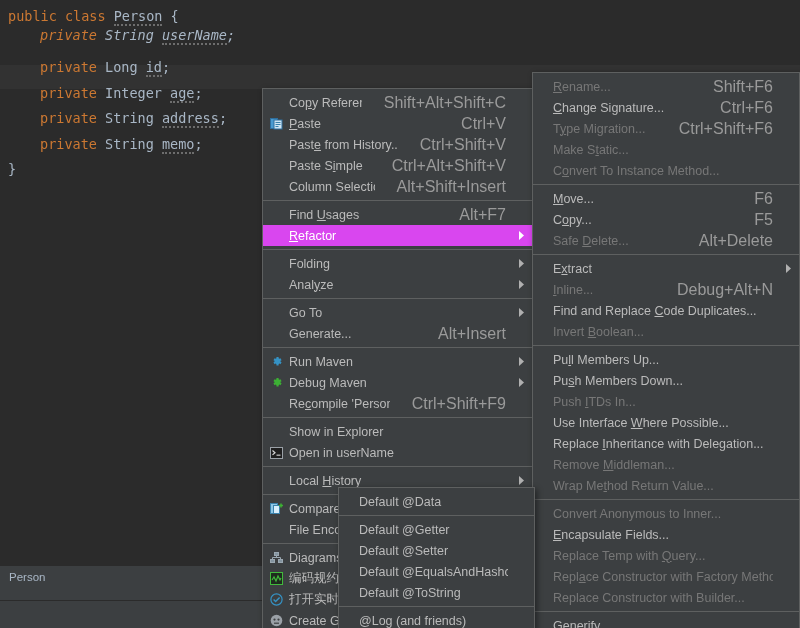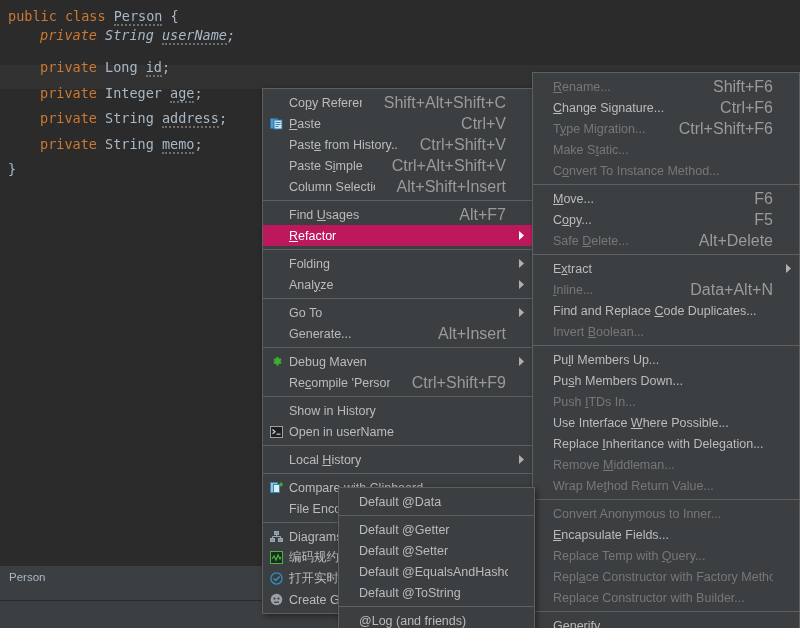--- a/index.html
+++ b/index.html
@@ -59,21 +59,21 @@
   }
   .mi {
     position: relative;
     height: 21px;
     display: flex; align-items: center;
     padding: 0 6px 0 0;
     white-space: nowrap;
     color: #bbbbbb;
   }
   .mi.disabled { color: #777777; align-items: center; }
-  .mi.sel { background: #be185d; color: #ffffff; }
+  .mi.sel { background: #d946ef; color: #ffffff; }
   .mi .ico {
     width: 22px; min-width: 22px; height: 16px;
     display: flex; align-items: center; justify-content: center;
     margin-left: 2px;
   }
   .mi .lbl { flex: 1 1 auto; padding-left: 2px; overflow: hidden; }
   .mi .lbl u { text-decoration: underline; text-underline-offset: 1px; }
   .mi .acc { color: #9a9a9a; padding-left: 22px; font-size: 16px; }
   .mi .arrow {
     width: 10px; min-width:10px; margin-left: 10px;
@@ -204,41 +204,54 @@
       </div>
       <div class="mi">
         <span class="ico"></span>
         <span class="lbl">Generate...</span>
         <span class="acc">Alt+Insert</span>
         <span class="arrow"></span>
       </div>
       <div class="sep"></div>
       <div class="mi">
         <span class="ico">
+          <svg class="icon-svg" width="13" height="13" viewBox="0 0 24 24" fill="#3592c4">
+            <path d="M12 8a4 4 0 100 8 4 4 0 000-8zm9.4 5.5l-1.9-1.1c.1-.5.1-1.3 0-1.8l1.9-1.1-2-3.5-1.9 1.1c-.4-.4-1.1-.8-1.6-1V3.5h-4v2.6c-.5.2-1.2.6-1.6 1L8.4 6 6.4 9.5l1.9 1.1c-.1.5-.1 1.3 0 1.8l-1.9 1.1 2 3.5 1.9-1.1c.4.4 1.1.8 1.6 1v2.6h4v-2.6c.5-.2 1.2-.6 1.6-1l1.9 1.1 2-3.5z"></path>
+          </svg>
+        </span>
+        <span class="lbl">Run Maven</span>
+        <span class="arrow">
+          <svg width="7" height="9" viewBox="0 0 7 9">
+            <path d="M1 0l5 4.5L1 9z" fill="#b0b0b0"></path>
+          </svg>
+        </span>
+      </div>
+      <div class="mi">
+        <span class="ico">
           <svg class="icon-svg" width="13" height="13" viewBox="0 0 24 24" fill="#3cb034">
             <path d="M12 8a4 4 0 100 8 4 4 0 000-8zm9.4 5.5l-1.9-1.1c.1-.5.1-1.3 0-1.8l1.9-1.1-2-3.5-1.9 1.1c-.4-.4-1.1-.8-1.6-1V3.5h-4v2.6c-.5.2-1.2.6-1.6 1L8.4 6 6.4 9.5l1.9 1.1c-.1.5-.1 1.3 0 1.8l-1.9 1.1 2 3.5 1.9-1.1c.4.4 1.1.8 1.6 1v2.6h4v-2.6c.5-.2 1.2-.6 1.6-1l1.9 1.1 2-3.5z"></path>
           </svg>
         </span>
         <span class="lbl">Debug Maven</span>
         <span class="arrow">
           <svg width="7" height="9" viewBox="0 0 7 9">
             <path d="M1 0l5 4.5L1 9z" fill="#b0b0b0"></path>
           </svg>
         </span>
       </div>
       <div class="mi">
         <span class="ico"></span>
         <span class="lbl">Re<u>c</u>ompile 'Person.java'</span>
         <span class="acc">Ctrl+Shift+F9</span>
         <span class="arrow"></span>
       </div>
       <div class="sep"></div>
       <div class="mi">
         <span class="ico"></span>
-        <span class="lbl">Show in History</span>
+        <span class="lbl">Show in Explorer</span>
         <span class="arrow"></span>
       </div>
       <div class="mi">
         <span class="ico">
           <svg class="icon-svg" width="13" height="12" viewBox="0 0 13 12">
             <rect x="0.5" y="0.5" width="12" height="11" fill="#1f1f1f" stroke="#9aa0a6"></rect>
             <path d="M2.5 3.5l2.5 2.2-2.5 2.2" stroke="#d8d8d8" fill="none" stroke-width="1.2"></path>
             <rect x="6.5" y="7.6" width="4" height="1.1" fill="#d8d8d8"></rect>
           </svg>
         </span>
@@ -366,21 +379,21 @@
       <div class="mi">
         <span class="lbl">E<u>x</u>tract</span>
         <span class="arrow">
           <svg width="7" height="9" viewBox="0 0 7 9">
             <path d="M1 0l5 4.5L1 9z" fill="#b0b0b0"></path>
           </svg>
         </span>
       </div>
       <div class="mi disabled">
         <span class="lbl"><u>I</u>nline...</span>
-        <span class="acc">Data+Alt+N</span>
+        <span class="acc">Debug+Alt+N</span>
         <span class="arrow"></span>
       </div>
       <div class="mi">
         <span class="lbl">Find and Replace <u>C</u>ode Duplicates...</span>
         <span class="arrow"></span>
       </div>
       <div class="mi disabled">
         <span class="lbl">Invert <u>B</u>oolean...</span>
         <span class="arrow"></span>
       </div>

